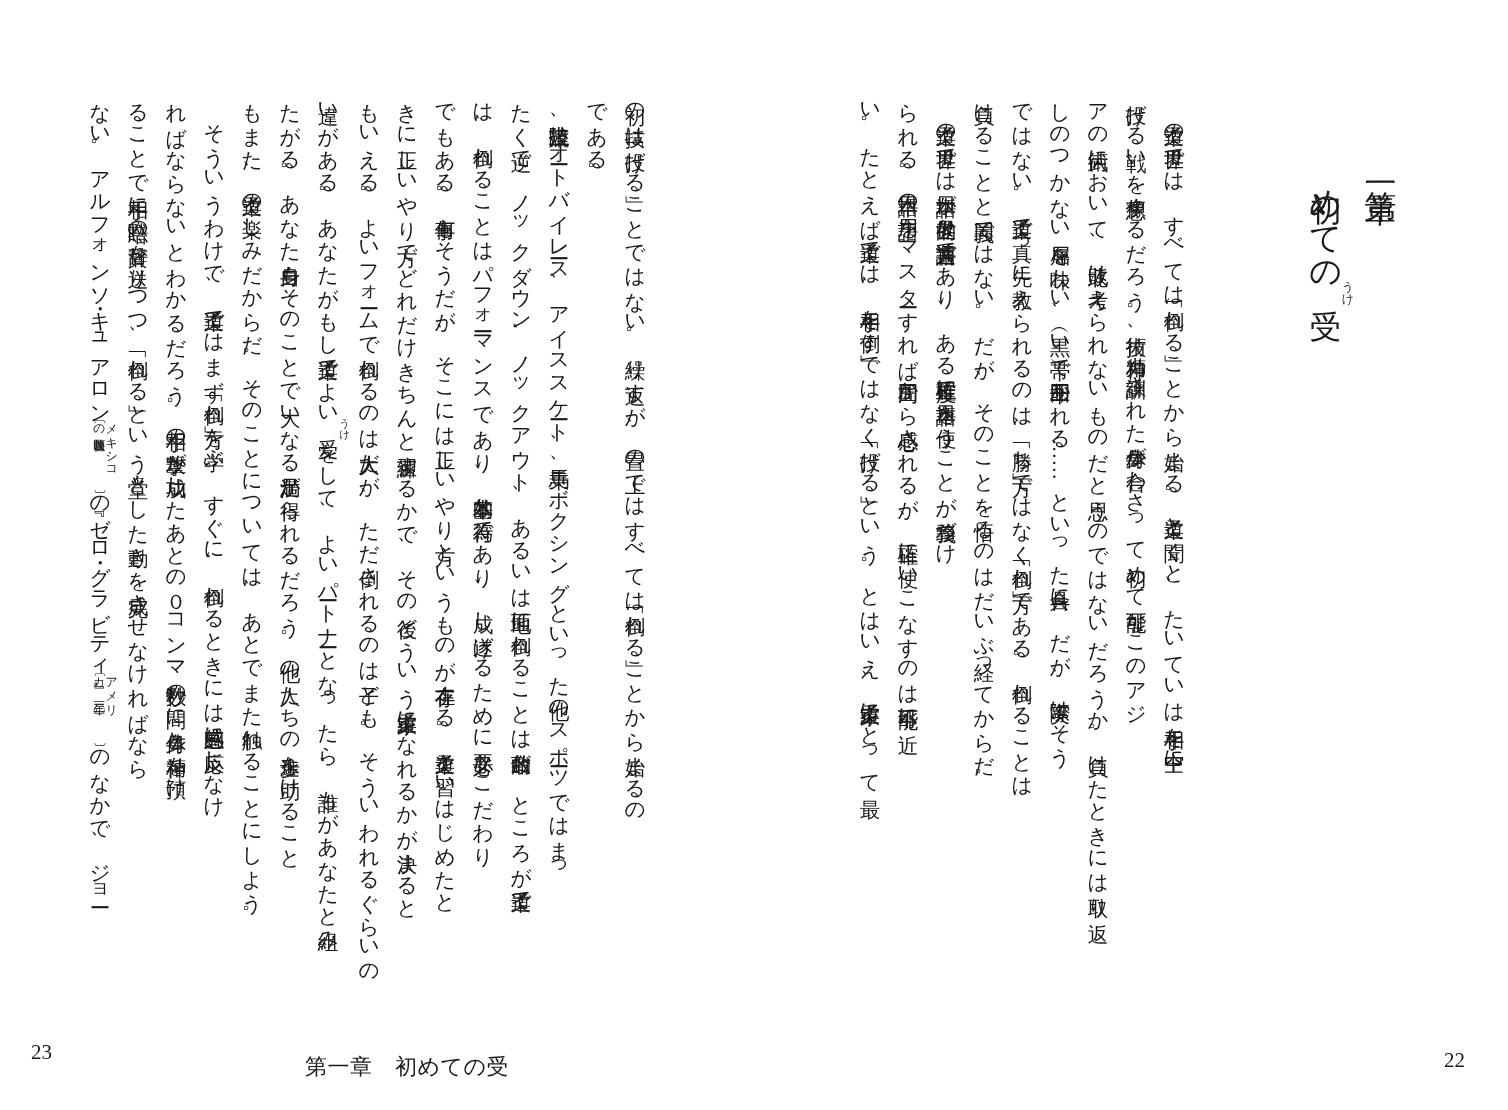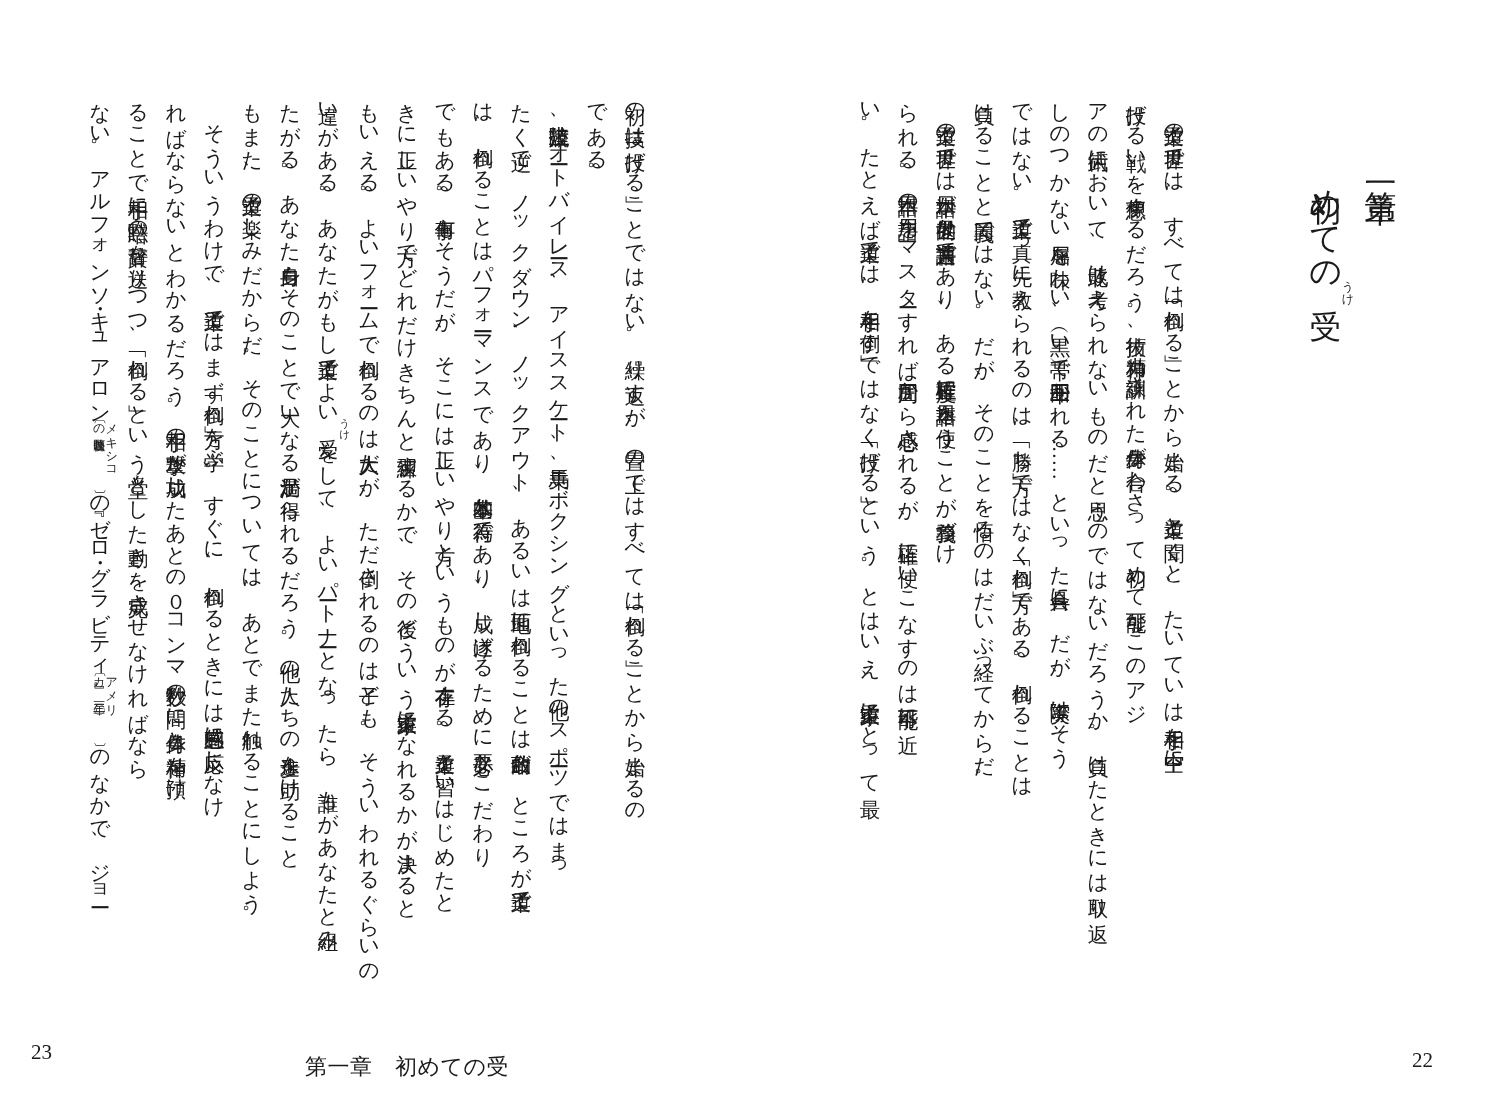--- a/index.html
+++ b/index.html
@@ -54,21 +54,21 @@
     line-height: 12.5px;
     letter-spacing: 0;
     text-indent: 0;
     white-space: normal;
     vertical-align: middle;
   }
 
   
   .footer-item { position: absolute; }
   #page-num-left  { left: 31px;  top: 1040px; font-size: 21px; }
-  #page-num-right { left: 1412px; top: 1048px; font-size: 21px; }
+  #page-num-right { left: 1444px; top: 1048px; font-size: 21px; }
   #running-footer { left: 305px; top: 1052px; font-size: 22px; letter-spacing: 0.5px; }
 </style>
 </head>
 <body>
 
 <div id="spread">
 
   <div id="chapter-heading" class="vtext">
     <div class="vline">第一章</div>
     <div class="vline"><span>初めての</span><ruby><span>受</span><rt>うけ</rt></ruby></div>

